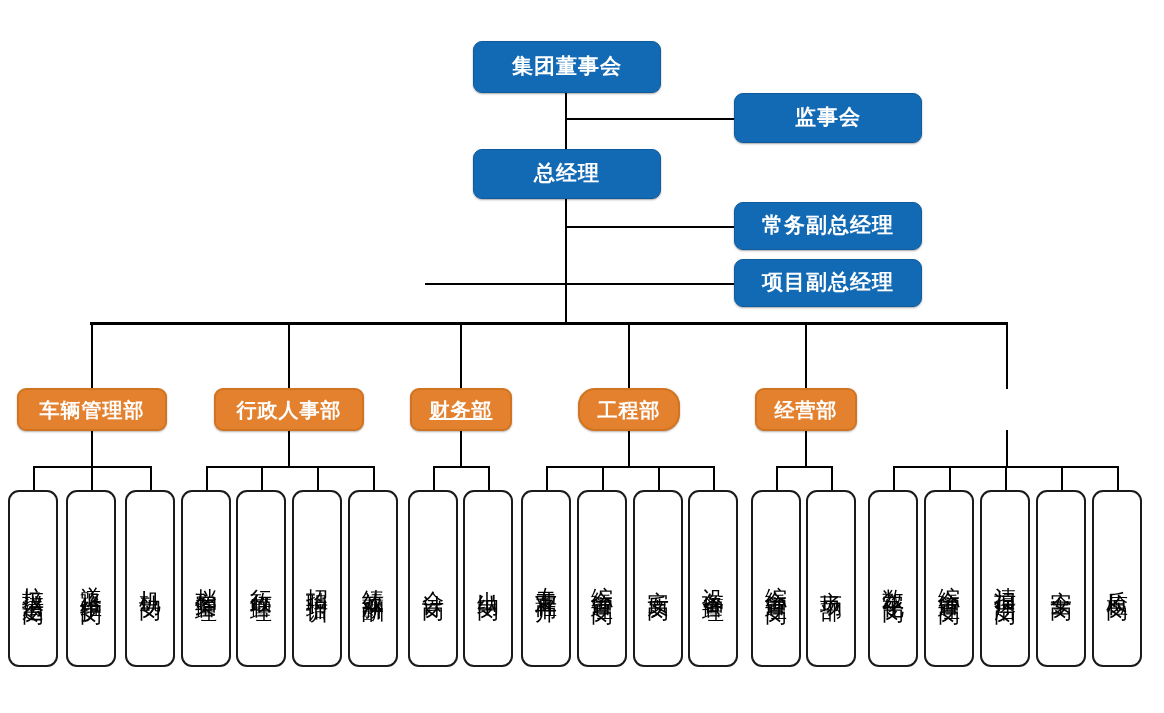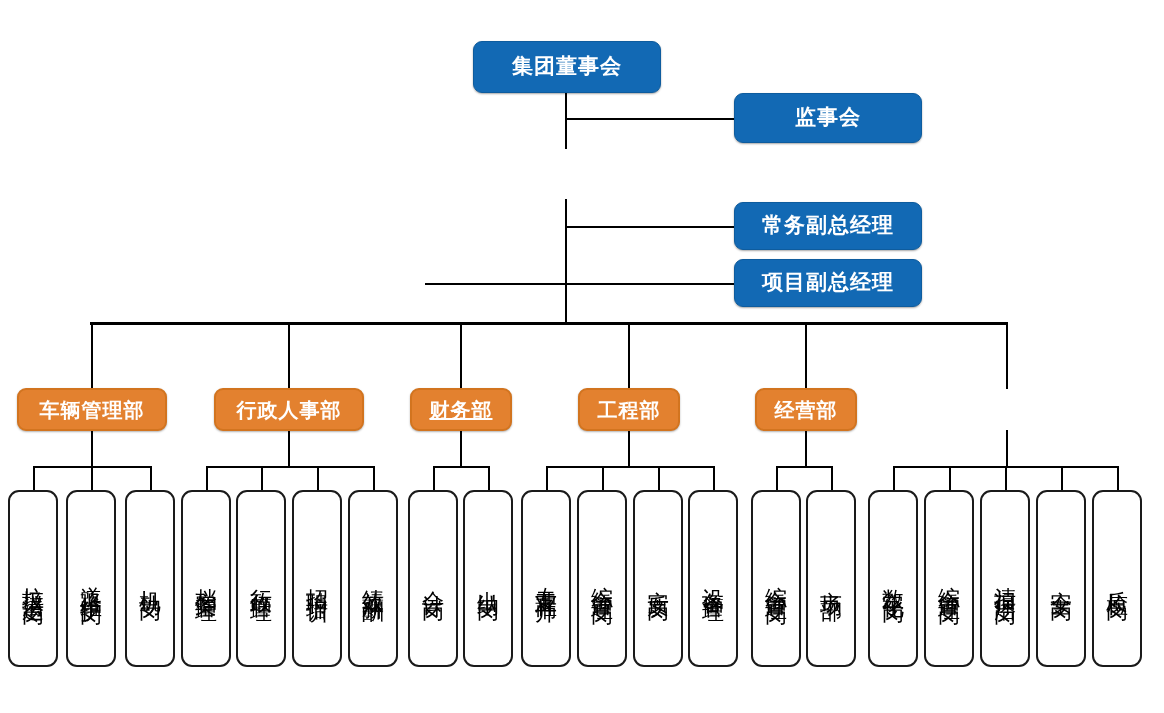--- a/index.html
+++ b/index.html
@@ -140,40 +140,43 @@
   <div class="ln v" style="left:1117px;top:466px;height:25px;"></div>
 
   <div class="node blue" style="left:473px;top:41px;width:188px;height:52px;">
     <span>集团董事会</span>
   </div>
 
   <div class="node blue" style="left:734px;top:93px;width:188px;height:50px;">
     <span>监事会</span>
   </div>
 
+  <div class="node blue" style="left:473px;top:149px;width:188px;height:50px;">
+    <span>总经理</span>
+  </div>
 
   <div class="node blue" style="left:734px;top:202px;width:188px;height:48px;text-align:right;">
     <span>常务副总经理</span>
   </div>
 
   <div class="node blue" style="left:734px;top:259px;width:188px;height:48px;">
     <span>项目副总经理</span>
   </div>
 
 
   <div class="node orange" style="left:17px;top:388px;width:150px;height:43px;">
     <span>车辆管理部</span>
   </div>
   <div class="node orange" style="left:214px;top:388px;width:150px;height:43px;">
     <span>行政人事部</span>
   </div>
   <div class="node orange" style="left:410px;top:388px;width:102px;height:43px;text-decoration:underline;">
     <span>财务部</span>
   </div>
-  <div class="node orange" style="left:578px;top:388px;width:102px;height:43px;">
+  <div class="node orange" style="left:578px;top:388px;width:102px;height:43px;border-radius:17px;">
     <span>工程部</span>
   </div>
   <div class="node orange" style="left:755px;top:388px;width:102px;height:43px;">
     <span>经营部</span>
   </div>
 
   <div class="leaf" style="left:8px;top:490px;width:50px;height:177px;">
     <span class="vtext">垃圾清运岗</span>
   </div>
   <div class="leaf" style="left:66px;top:490px;width:50px;height:177px;">

